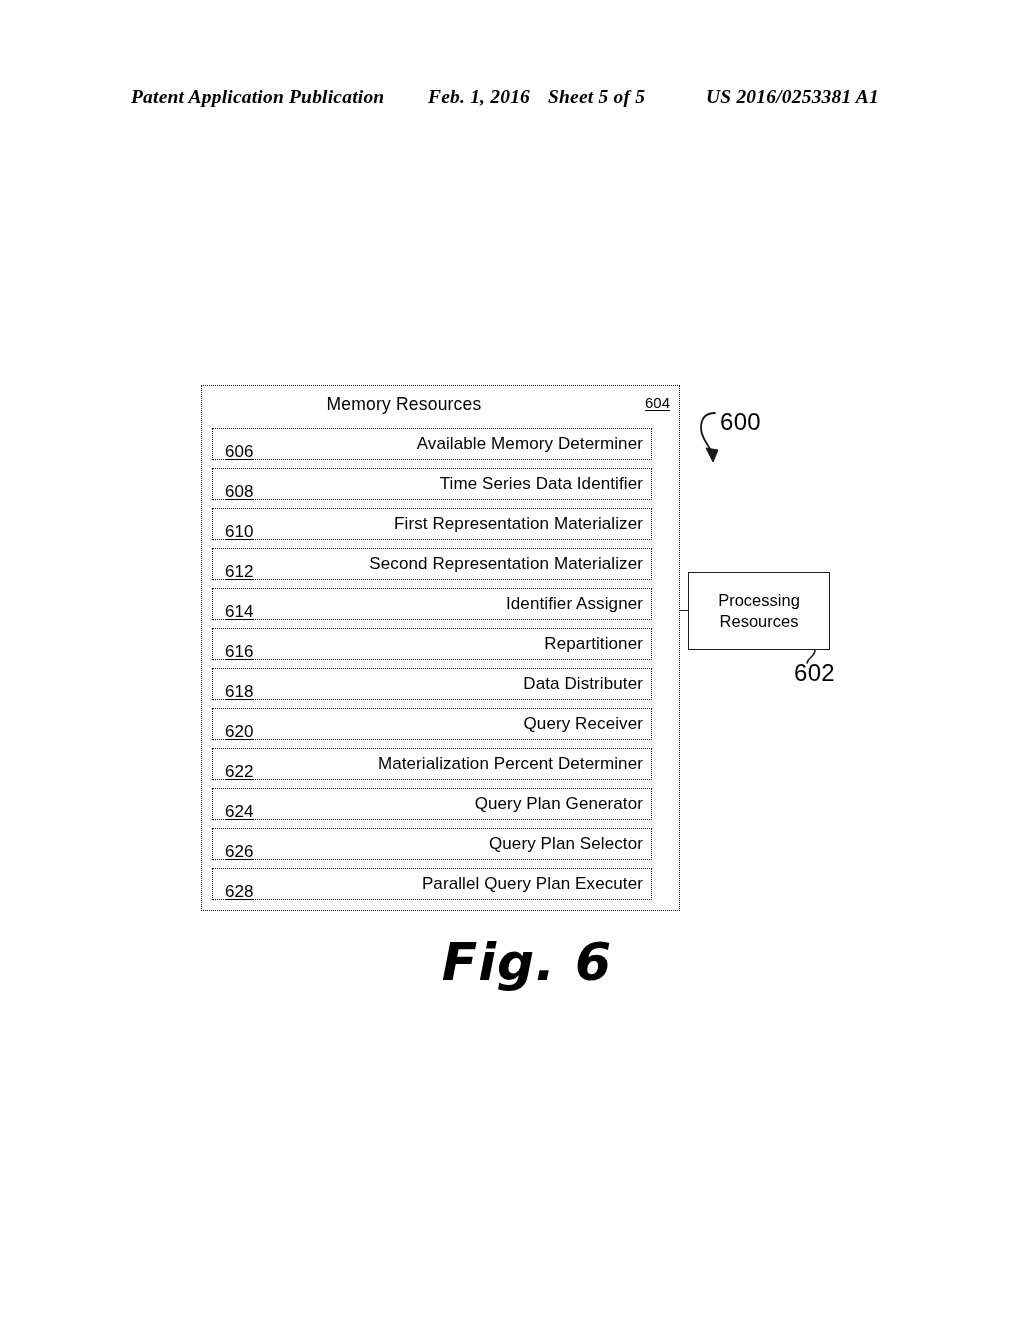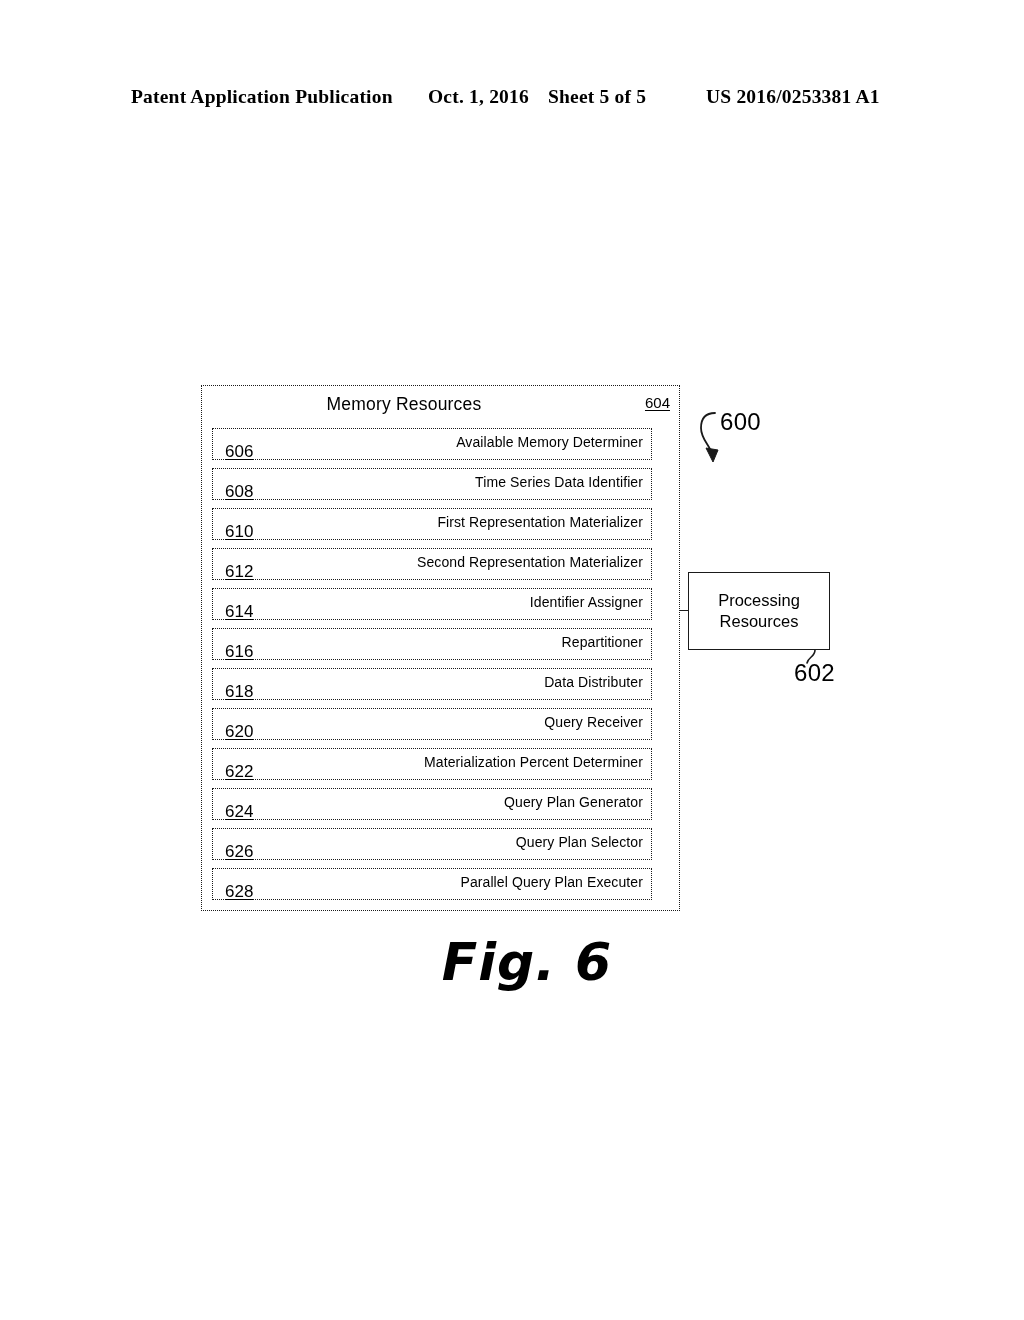--- a/index.html
+++ b/index.html
@@ -21,20 +21,21 @@
     position: absolute;
     left: 0;
     top: 86px;
     width: 1024px;
     height: 28px;
     font-family: "Liberation Serif", serif;
     font-weight: bold;
     font-size: 19.5px;
     letter-spacing: 0.2px;
     white-space: nowrap;
+    font-style: italic;
   }
   .pub-header .h-pub   { position: absolute; left: 131px;  top: 0; }
   .pub-header .h-date  { position: absolute; left: 428px;  top: 0; }
   .pub-header .h-sheet { position: absolute; left: 548px;  top: 0; }
   .pub-header .h-num   { position: absolute; left: 706px;  top: 0; }
 
   
   .figure {
     position: absolute;
     left: 15px;
@@ -104,21 +105,21 @@
     top: 5px;
     font-size: 17px;
     text-decoration: underline;
     text-underline-offset: 2px;
     margin-top: 8px;
   }
   .row-label {
     position: absolute;
     right: 8px;
     top: 5px;
-    font-size: 14px;
+    font-size: 17px;
     letter-spacing: 0.1px;
     white-space: nowrap;
   }
 
   
   .processing-box {
     position: absolute;
     left: 673px;
     top: 572px;
     width: 142px;
@@ -178,21 +179,21 @@
     font-style: italic;
     font-size: 52px;
     letter-spacing: 1px;
   }
 </style>
 </head>
 <body>
 
 <div class="pub-header">
   <span class="h-pub">Patent Application Publication</span>
-  <span class="h-date">Oct. 1, 2016</span>
+  <span class="h-date">Feb. 1, 2016</span>
   <span class="h-sheet">Sheet 5 of 5</span>
   <span class="h-num">US 2016/0253381 A1</span>
 </div>
 
 <div class="figure">
 
   <svg class="leader-svg" viewBox="0 0 1024 1320">
 
     <path d="M 700 413 C 690 413, 686 419, 686 428 C 686 440, 696 446, 697 455" fill="none" stroke="#1a1a1a" stroke-width="1.8" stroke-linecap="round"></path>
     <path d="M 698 462 L 691 448 L 703 450 Z" fill="#1a1a1a" stroke="#1a1a1a" stroke-width="1"></path>

